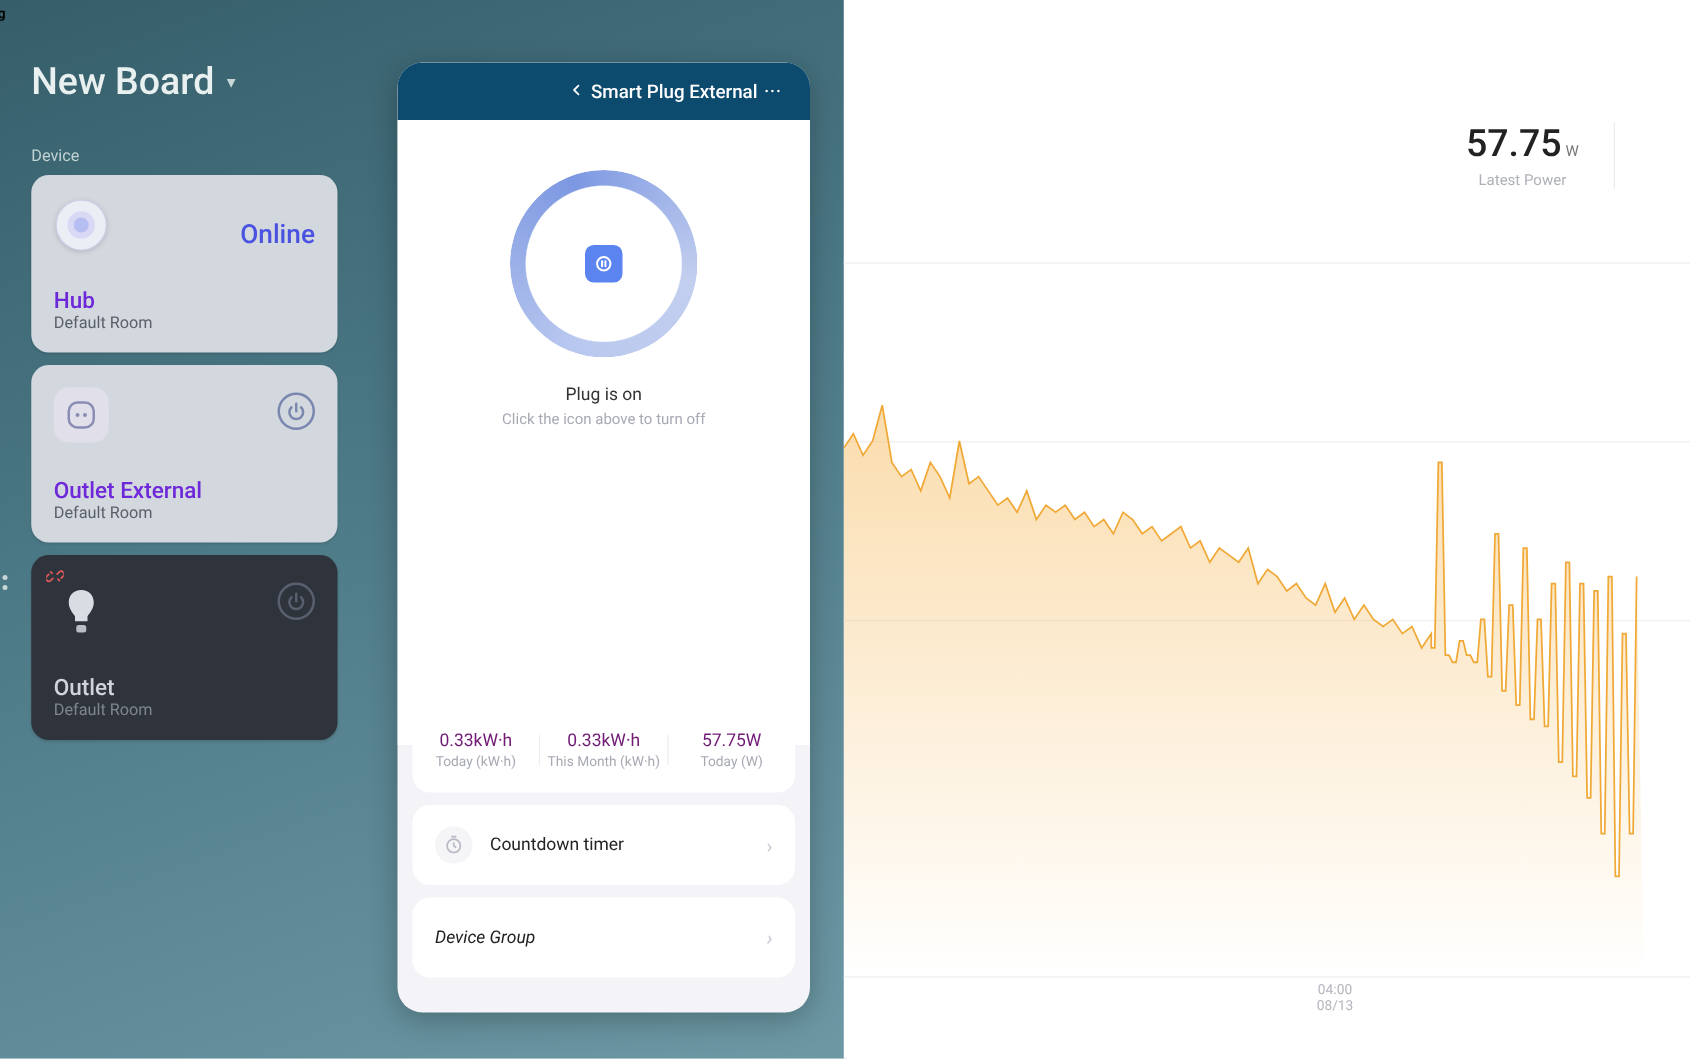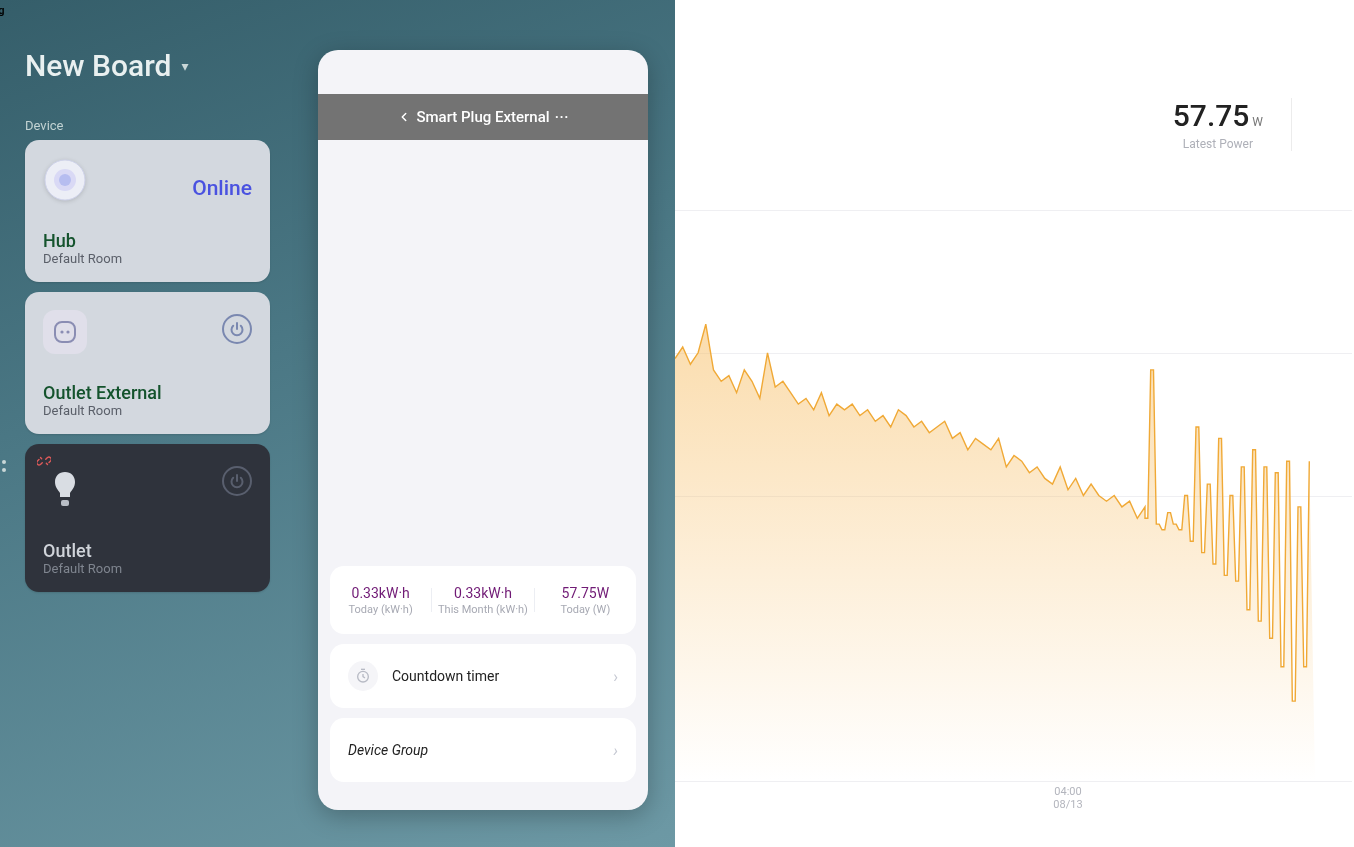--- a/index.html
+++ b/index.html
@@ -8,34 +8,34 @@
   .corner-tag { position:absolute; top:4px; left:-8px; color:#000; font-size:11px; font-weight:600; }
   .board-title { position:absolute; left:25px; top:48px; color:#e9f0f0; font-size:30px; font-weight:500; display:flex; align-items:center; gap:10px; }
   .board-title .caret { font-size:14px; color:#c9d7d7; }
   .section-label { position:absolute; left:25px; top:118px; color:#c2d3d3; font-size:13px; }
   .cards { position:absolute; left:25px; top:140px; width:245px; display:flex; flex-direction:column; gap:10px; }
   .card { border-radius:14px; padding:18px 18px 16px 18px; position:relative; background:#d3d8df; box-shadow:0 1px 2px rgba(0,0,0,.12); }
   .card .icon-box { width:44px; height:44px; border-radius:12px; display:flex; align-items:center; justify-content:center; }
   .card .status-online { position:absolute; right:18px; top:36px; color:#4a52e0; font-size:21px; font-weight:500;text-align:center; }
   .card .pow-btn { position:absolute; right:18px; top:22px; width:30px; height:30px; border-radius:50%; border:2px solid #7a88b0; display:flex; align-items:center; justify-content:center; color:#7a88b0; }
   .card.dark .pow-btn { border-color:#595f6e; color:#595f6e; }
-  .card .dev-name { margin-top:28px; font-size:18px; font-weight:500; color:#14532d; }
+  .card .dev-name { margin-top:28px; font-size:18px; font-weight:500; color:#6d28d9; }
   .card .dev-room { margin-top:0; font-size:13px; color:#5a5f69; }
   .card.dark { background:#2f333c; }
   .card.dark .dev-name { color:#d0d4da; }
   .card.dark .dev-room { color:#7f858f; }
   .card .offline-icon { position:absolute; left:12px; top:10px; color:#e05a5a; font-size:14px; }
   .hub-icon svg circle.inner { fill:#d9d9f5; }
   .hub-icon svg { filter: drop-shadow(0 1px 2px rgba(0,0,0,.15)); }
   .outlet-icon-box { background:#e0dfea; }
   .bulb-icon-box { background:transparent; }
 
   
   .phone { position:absolute; left:318px; top:50px; width:330px; height:760px; border-radius:20px; background:#f4f4f8; box-shadow:0 6px 24px rgba(0,0,0,.25); overflow:hidden; }
-  .phone-header { height:46px; background:#737373; display:flex; align-items:center; justify-content:center; padding:0 18px; color:#fff;margin-top:44px; }
+  .phone-header { height:46px; background:#0c4a6e; display:flex; align-items:center; justify-content:flex-end; padding:0 18px; color:#fff; }
   .phone-header .title { font-size:15px; font-weight:500; }
   .phone-header .back, .phone-header .more { width:24px; text-align:center; font-size:18px; cursor:pointer; }
   .phone-main { background:#fff; margin:0; padding:40px 0 30px 0; display:flex; flex-direction:column; align-items:center; height:500px; }
   .ring { width:150px; height:150px; border-radius:50%; position:relative; display:flex; align-items:center; justify-content:center; }
   .ring::before { content:""; position:absolute; inset:0; border-radius:50%; background:conic-gradient(from 200deg,#b9c8ef 0deg,#7d98e2 140deg,#c3cfef 260deg,#b9c8ef 360deg); -webkit-mask:radial-gradient(circle,transparent 62px,#000 63px); mask:radial-gradient(circle,transparent 62px,#000 63px); }
   .ring .center-btn { width:30px; height:30px; border-radius:7px; background:#5b84f1; display:flex; align-items:center; justify-content:center; color:#fff; font-size:14px; z-index:2; cursor:pointer; }
   .plug-status { margin-top:22px; font-size:14px; color:#333; }
   .plug-hint { margin-top:4px; font-size:12px; color:#a7a9b3; }
   .stats-bar { position:absolute; left:12px; right:12px; top:516px; height:68px; background:#fff; border-radius:14px; display:flex; align-items:center; justify-content:space-around; }
   .stat { text-align:center; flex:1; }
@@ -141,20 +141,33 @@
   <div class="phone">
     <div class="phone-header">
       <span class="back">
         <svg width="14" height="14" viewBox="0 0 24 24" fill="none" stroke="#fff" stroke-width="2.5" stroke-linecap="round" stroke-linejoin="round">
             <polyline points="15 18 9 12 15 6"></polyline>
           </svg>
       </span>
       <span class="title">Smart Plug External</span>
       <span class="more">···</span>
     </div>
+    <div class="phone-main">
+      <div class="ring">
+        <div class="center-btn">
+          <svg width="16" height="16" viewBox="0 0 24 24" fill="none" stroke="#fff" stroke-width="2.4" stroke-linecap="round">
+              <circle cx="12" cy="12" r="8"></circle>
+              <line x1="10" y1="9" x2="10" y2="15"></line>
+              <line x1="14" y1="9" x2="14" y2="15"></line>
+            </svg>
+        </div>
+      </div>
+      <div class="plug-status">Plug is on</div>
+      <div class="plug-hint">Click the icon above to turn off</div>
+    </div>
     <div class="stats-bar">
       <div class="stat">
         <div class="val">0.33kW·h</div>
         <div class="lbl">Today (kW·h)</div>
       </div>
       <div class="stat-sep"></div>
       <div class="stat">
         <div class="val">0.33kW·h</div>
         <div class="lbl">This Month (kW·h)</div>
       </div>

